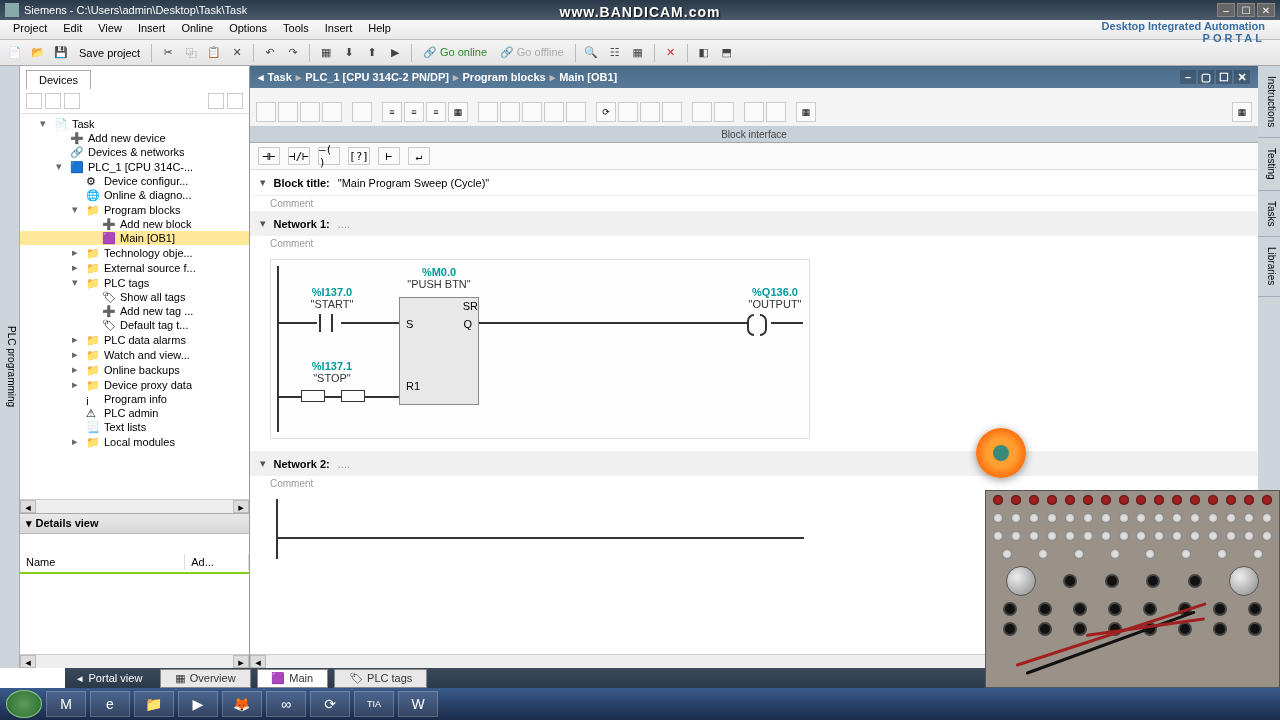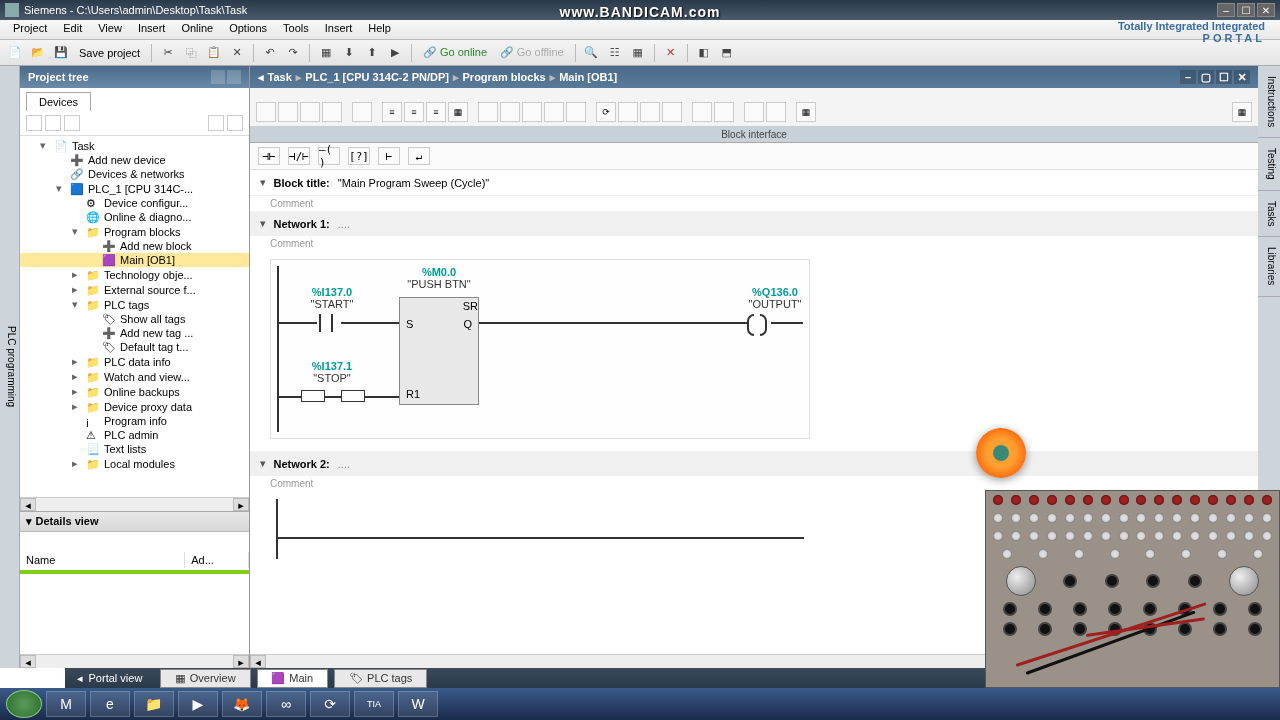--- a/index.html
+++ b/index.html
@@ -37,21 +37,21 @@
 .tree-item.selected{background:#ffe89a;}
 .tree-item .exp{width:10px;display:inline-block;color:#666;}
 .tree-item .ticon{width:14px;height:12px;display:inline-block;}
 .ind-1{padding-left:20px;} .ind-2{padding-left:36px;} .ind-3{padding-left:52px;} .ind-4{padding-left:68px;}
 .tree-scroll{height:14px; background:#eee; border-top:1px solid #ccc; display:flex;}
 .tree-scroll .arrow{width:16px;background:#ddd;border:1px solid #bbb;text-align:center;cursor:pointer;}
 .tree-scroll .track{flex:1;background:#eee;}
 
 .details-view{border-top:1px solid #aaa;}
 .details-header{background:linear-gradient(#e8e8e8,#d8d8d8);padding:3px 6px;font-weight:bold;border-bottom:1px solid #bbb;}
-.details-cols{display:flex;padding:2px 0;border-bottom:4px solid #84cc16;}
+.details-cols{display:flex;padding:2px 0;border-bottom:2px solid #84cc16;}
 .details-cols div{padding:2px 6px;border-right:1px solid #ddd;}
 .details-body{height:80px;background:#fff;}
 
 .editor-area { flex:1; display:flex; flex-direction:column; background:#fff; min-width:0;}
 .editor-crumb { background:linear-gradient(#4a6a8a,#5a7a9a); color:#fff; padding:4px 8px; display:flex; align-items:center; font-weight:bold;}
 .editor-crumb .crumb-sep{margin:0 4px;color:#bbb;}
 .editor-crumb .wincontrols{margin-left:auto;display:flex;gap:2px;}
 .editor-crumb .wincontrols div{width:16px;height:14px;background:rgba(0,0,0,0.2);cursor:pointer;display:flex;align-items:center;justify-content:center;}
 
 .editor-toolbar{padding:4px 6px;background:#f4f4f4;border-bottom:1px solid #ccc;display:flex;gap:2px;align-items:center;}
@@ -139,21 +139,21 @@
   <span class="mi">Project</span>
   <span class="mi">Edit</span>
   <span class="mi">View</span>
   <span class="mi">Insert</span>
   <span class="mi">Online</span>
   <span class="mi">Options</span>
   <span class="mi">Tools</span>
   <span class="mi">Insert</span>
   <span class="mi">Help</span>
   <div class="right-brand">
-    <div>Totally Integrated Integrated</div>
+    <div>Desktop Integrated Automation</div>
     <div style="letter-spacing:3px;">PORTAL</div>
   </div>
 </div>
 
 <div class="toolbar">
   <div class="tbtn">📄</div>
   <div class="tbtn">📂</div>
   <div class="tbtn">💾</div>
   <span class="save-label">Save project</span>
   <div class="sep"></div>
@@ -180,27 +180,20 @@
   <div class="tbtn" style="color:#c33;">✕</div>
   <div class="sep"></div>
   <div class="tbtn">◧</div>
   <div class="tbtn">⬒</div>
 </div>
 
 <div class="workspace">
   <div class="vtab">PLC programming</div>
 
   <div class="project-tree">
-    <div class="pt-header">
-      <span>Project tree</span>
-      <div class="collapse-icons">
-        <div></div>
-        <div></div>
-      </div>
-    </div>
     <div><span class="devices-tab">Devices</span></div>
     <div class="pt-toolbar">
       <div class="tb"></div>
       <div class="tb"></div>
       <div class="tb"></div>
       <div style="flex:1"></div>
       <div class="tb"></div>
       <div class="tb"></div>
     </div>
     <div class="tree" id="tree">
@@ -275,21 +268,21 @@
           <span>Add new tag ...</span>
         </div>
         <div class="tree-item ind-4">
           <span class="exp"></span>
           <span class="ticon">🏷</span>
           <span>Default tag t...</span>
         </div>
         <div class="tree-item ind-3">
           <span class="exp">▸</span>
           <span class="ticon">📁</span>
-          <span>PLC data info</span>
+          <span>PLC data alarms</span>
         </div>
         <div class="tree-item ind-3">
           <span class="exp">▸</span>
           <span class="ticon">📁</span>
           <span>Watch and view...</span>
         </div>
         <div class="tree-item ind-3">
           <span class="exp">▸</span>
           <span class="ticon">📁</span>
           <span>Online backups</span>
@@ -442,21 +435,21 @@
 
           <div class="lc" style="left:128px;top:6px;width:80px;text-align:center;">
             <div class="tag-addr">%M0.0</div>
             <div class="tag-name">"PUSH BTN"</div>
           </div>
 
           <div class="sr-box">
             <div class="sr-title">SR</div>
             <div class="port" style="left:3px;top:20px;">S</div>
             <div class="port" style="right:3px;top:20px;">Q</div>
-            <div class="port" style="left:3px;bottom:4px;">R1</div>
+            <div class="port" style="left:3px;bottom:12px;">R1</div>
           </div>
 
           <div class="lc" style="left:26px;top:100px;width:70px;text-align:center;">
             <div class="tag-addr">%I137.1</div>
             <div class="tag-name">"STOP"</div>
           </div>
           <div class="lc" style="left:30px;top:130px;width:24px;height:12px;border:1px solid #333;"></div>
           <div class="lc" style="left:70px;top:130px;width:24px;height:12px;border:1px solid #333;"></div>
 
           <div class="lc" style="left:464px;top:26px;width:80px;text-align:center;">

